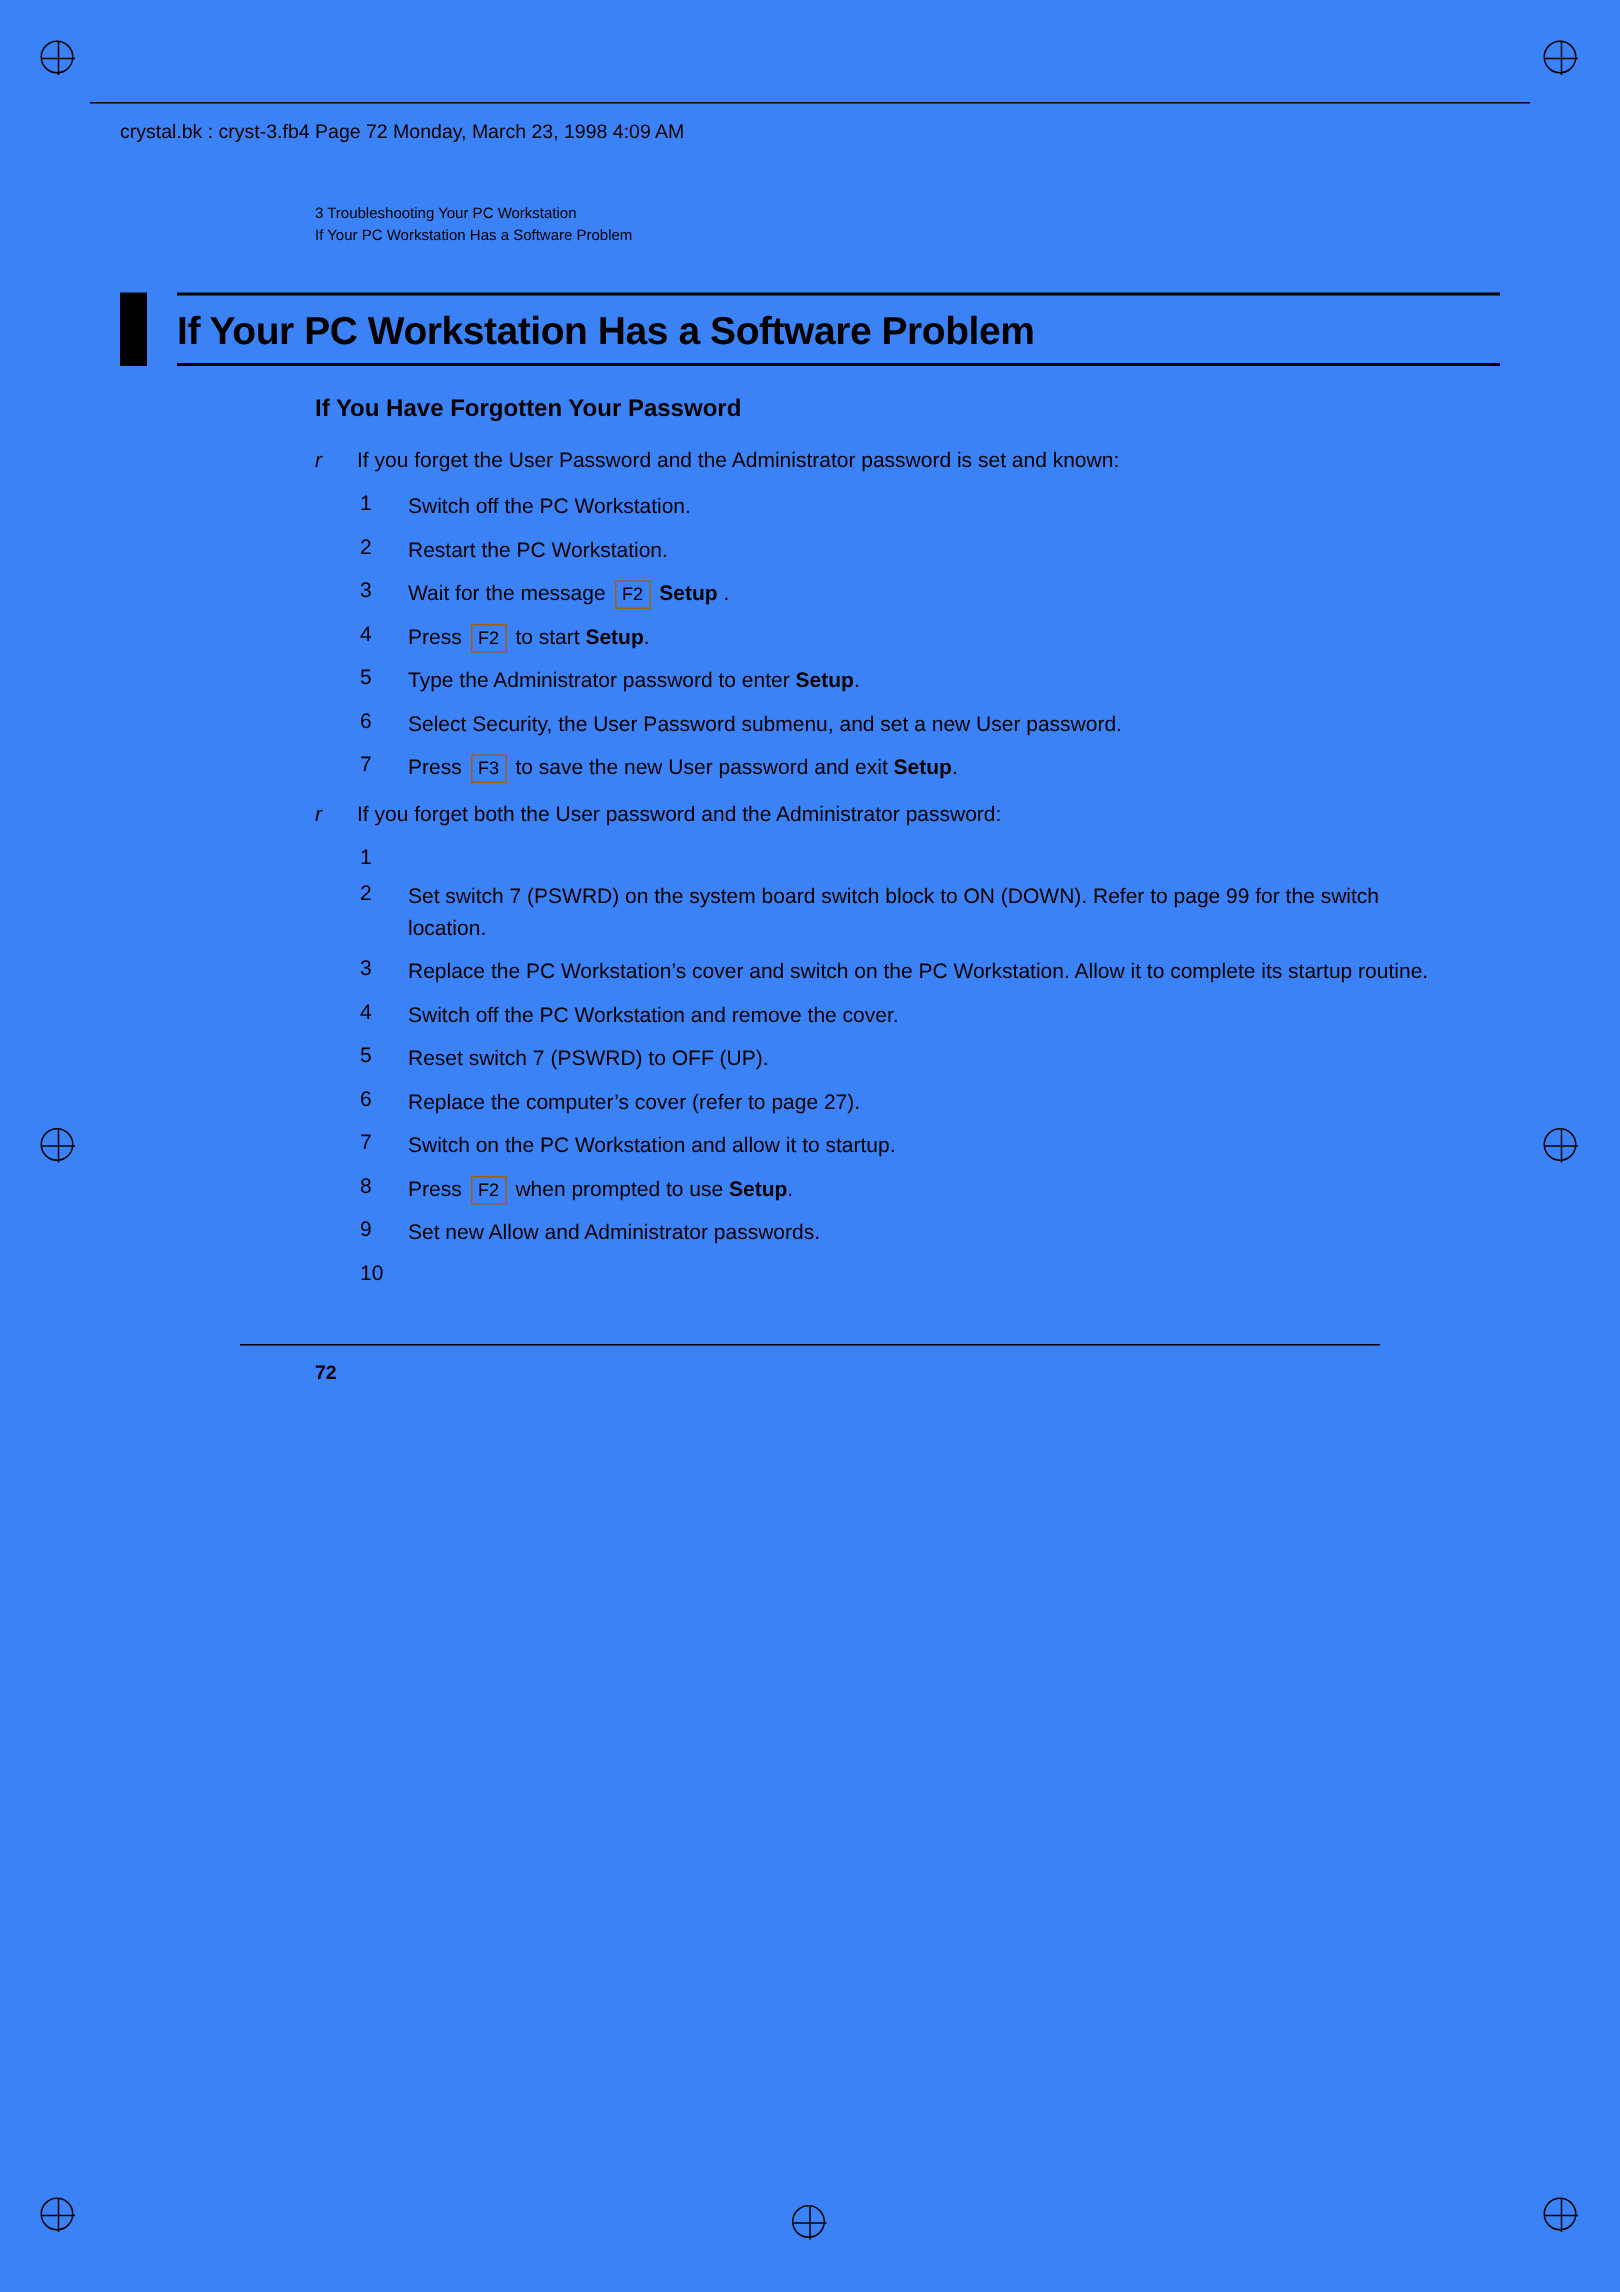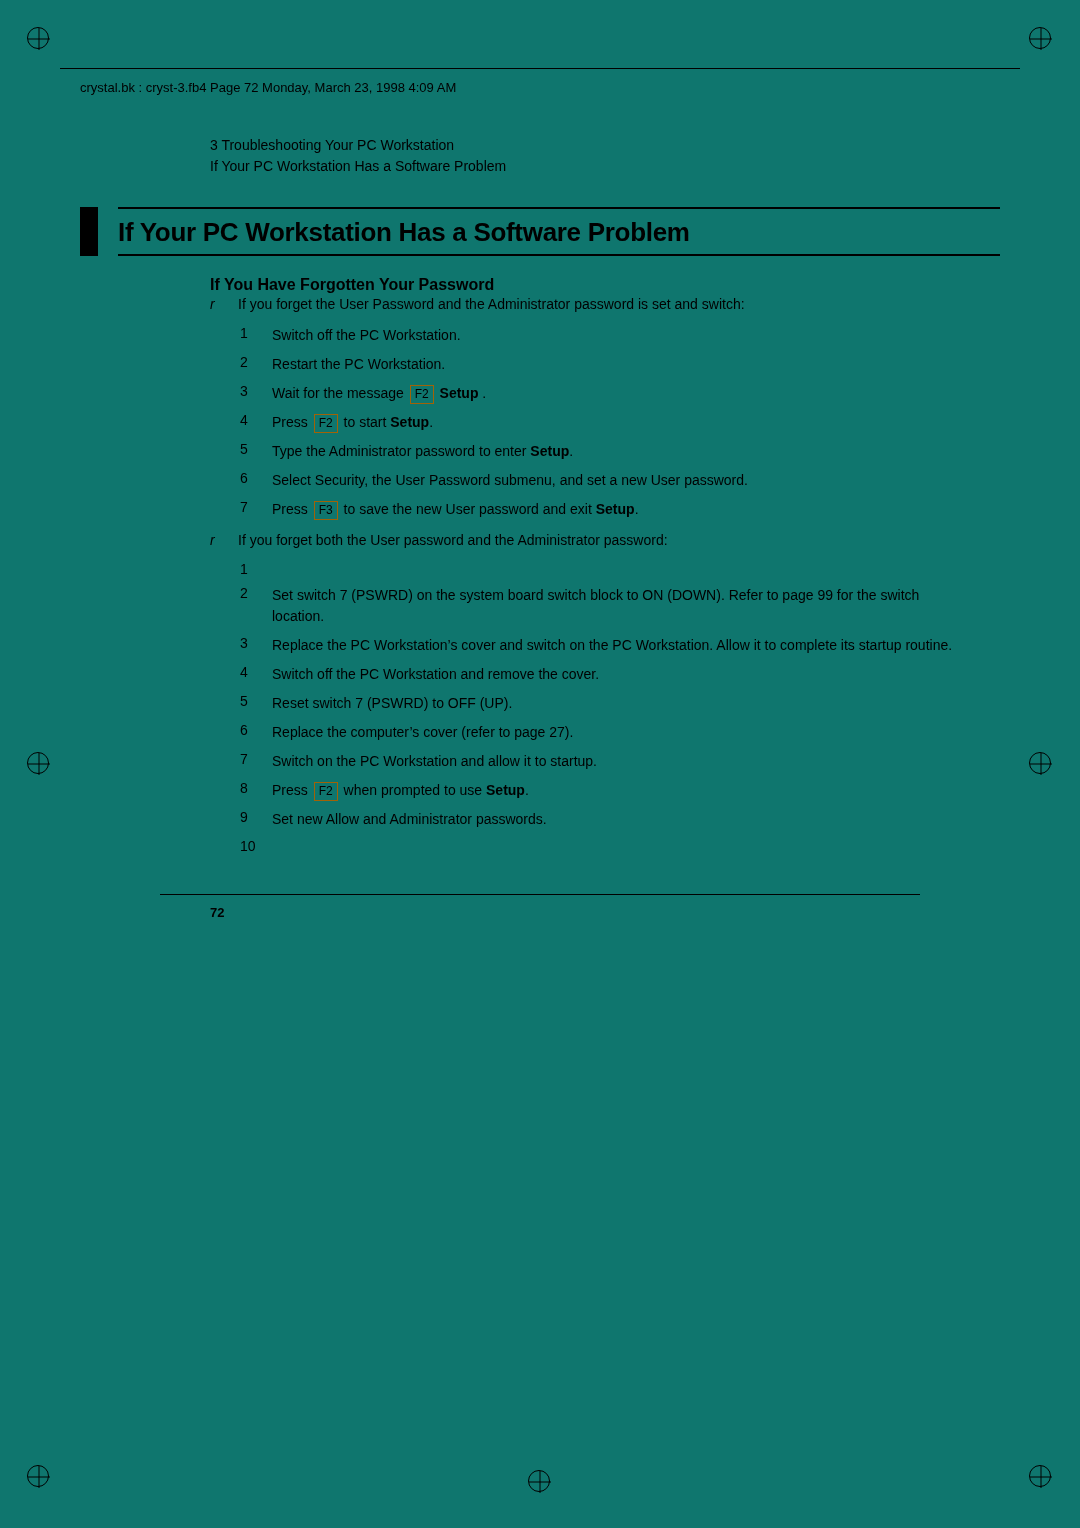--- a/index.html
+++ b/index.html
@@ -13,21 +13,21 @@
       display: flex;
       justify-content: center;
       align-items: flex-start;
       min-height: 100vh;
       font-family: 'Times New Roman', Times, serif;
     }
 
     .page {
       width: 1080px;
       min-height: 1528px;
-      background: #0f766e;
+      background: #3b82f6;
       position: relative;
       padding: 60px 80px;
     }
 
     .crosshair {
       position: absolute;
       width: 22px;
       height: 22px;
     }
 
@@ -81,21 +81,21 @@
       margin-bottom: 6px;
     }
 
     
     .breadcrumb-area {
       margin-bottom: 30px;
     }
 
     .breadcrumb-line {
       font-family: Arial, Helvetica, sans-serif;
-      font-size: 14px;
+      font-size: 10px;
       color: #000;
       line-height: 1.5;
     }
 
     
     .section-title-bar {
       display: flex;
       align-items: center;
       margin-bottom: 20px;
       margin-top: 10px;
@@ -117,21 +117,21 @@
       padding-bottom: 6px;
       flex: 1;
       letter-spacing: -0.3px;
     }
 
     
     .subsection-heading {
       font-family: Arial, Helvetica, sans-serif;
       font-size: 16px;
       font-weight: bold;
-      margin-bottom: 0;
+      margin-bottom: 14px;
       margin-top: 10px;
     }
 
     
     .content-area {
       margin-left: 130px;
       margin-right: 40px;
     }
 
     .bullet-item {
@@ -285,21 +285,21 @@
       <div class="section-title">If Your PC Workstation Has a Software Problem</div>
     </div>
   </div>
 
   <div class="content-area">
 
     <div class="subsection-heading">If You Have Forgotten Your Password</div>
 
     <div class="bullet-item">
       <span class="bullet-marker">r</span>
-      <span class="bullet-text">If you forget the User Password and the Administrator password is set and switch:</span>
+      <span class="bullet-text">If you forget the User Password and the Administrator password is set and known:</span>
     </div>
 
     <div class="numbered-list">
 
       <div class="numbered-item">
         <span class="num-marker">1</span>
         <span class="num-text">Switch off the PC Workstation.</span>
       </div>
 
       <div class="numbered-item">

